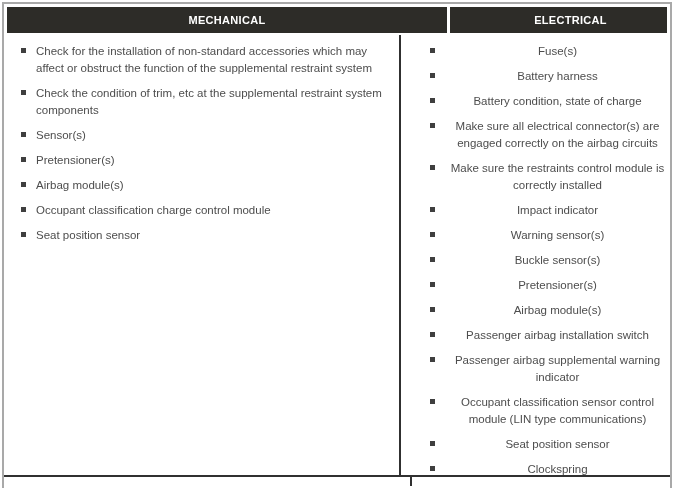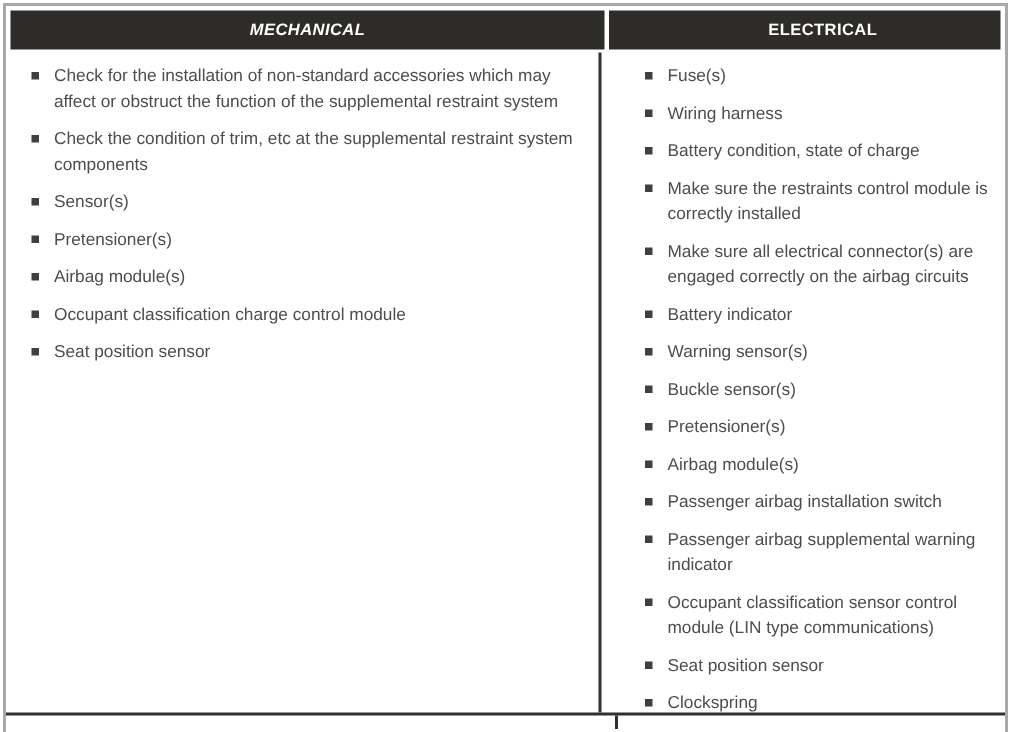--- a/index.html
+++ b/index.html
@@ -34,39 +34,40 @@
   .header-cell{
     background:var(--header-bg);
     color:var(--header-text);
     font-size:11px;
     font-weight:bold;
     letter-spacing:0.3px;
     text-align:center;
     line-height:26px;
     height:26px;
   }
-  .header-cell.left{width:396px;font-style:italic;}
+  .header-cell.left{width:440px;}
   .header-cell.right{flex:1;padding-left:24px;}
   .body-row{
     display:flex;
     height:442px;
     border-bottom:2px solid var(--border-dark);
     gap:16px;
   }
   .body-col{
     padding-top:8px;
   }
   .body-col.left{
     width:406px;
     border-right:2px solid var(--border-dark);
     padding-left:17px;
   }
   .body-col.right{
     flex:1;
     padding-left:13px;
+    text-align:center;
   }
   ul.items{
     list-style:none;margin:0;padding:0;
   }
   .body-col.left ul.items{width:376px;}
   .body-col.right ul.items{width:240px;}
   ul.items li{
     position:relative;
     padding-left:15px;
     font-size:11.5px;
@@ -108,25 +109,25 @@
           <li><span class="bullet"></span><span>Sensor(s)</span></li>
           <li><span class="bullet"></span><span>Pretensioner(s)</span></li>
           <li><span class="bullet"></span><span>Airbag module(s)</span></li>
           <li><span class="bullet"></span><span>Occupant classification charge control module</span></li>
           <li><span class="bullet"></span><span>Seat position sensor</span></li>
         </ul>
     </div>
     <div class="body-col right">
       <ul class="items">
           <li><span class="bullet"></span><span>Fuse(s)</span></li>
-          <li><span class="bullet"></span><span>Wiring harness</span></li>
+          <li><span class="bullet"></span><span>Battery harness</span></li>
           <li><span class="bullet"></span><span>Battery condition, state of charge</span></li>
+          <li><span class="bullet"></span><span>Make sure all electrical connector(s) are engaged correctly on the airbag circuits</span></li>
           <li><span class="bullet"></span><span>Make sure the restraints control module is correctly installed</span></li>
-          <li><span class="bullet"></span><span>Make sure all electrical connector(s) are engaged correctly on the airbag circuits</span></li>
-          <li><span class="bullet"></span><span>Battery indicator</span></li>
+          <li><span class="bullet"></span><span>Impact indicator</span></li>
           <li><span class="bullet"></span><span>Warning sensor(s)</span></li>
           <li><span class="bullet"></span><span>Buckle sensor(s)</span></li>
           <li><span class="bullet"></span><span>Pretensioner(s)</span></li>
           <li><span class="bullet"></span><span>Airbag module(s)</span></li>
           <li><span class="bullet"></span><span>Passenger airbag installation switch</span></li>
           <li><span class="bullet"></span><span>Passenger airbag supplemental warning indicator</span></li>
           <li><span class="bullet"></span><span>Occupant classification sensor control module (LIN type communications)</span></li>
           <li><span class="bullet"></span><span>Seat position sensor</span></li>
           <li><span class="bullet"></span><span>Clockspring</span></li>
         </ul>

